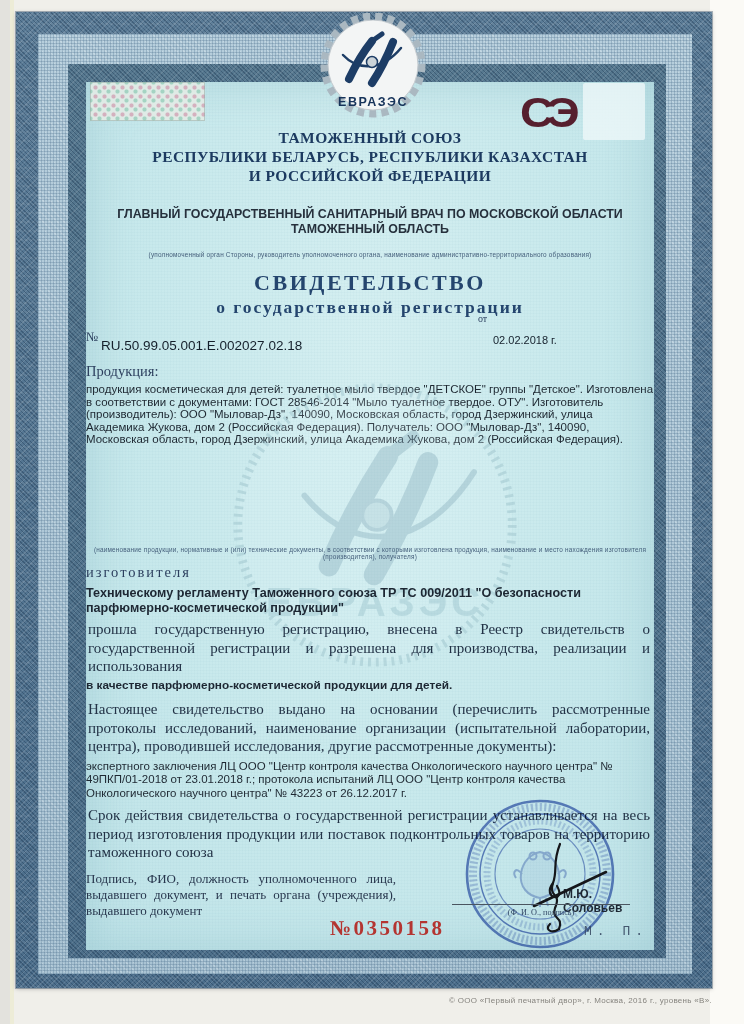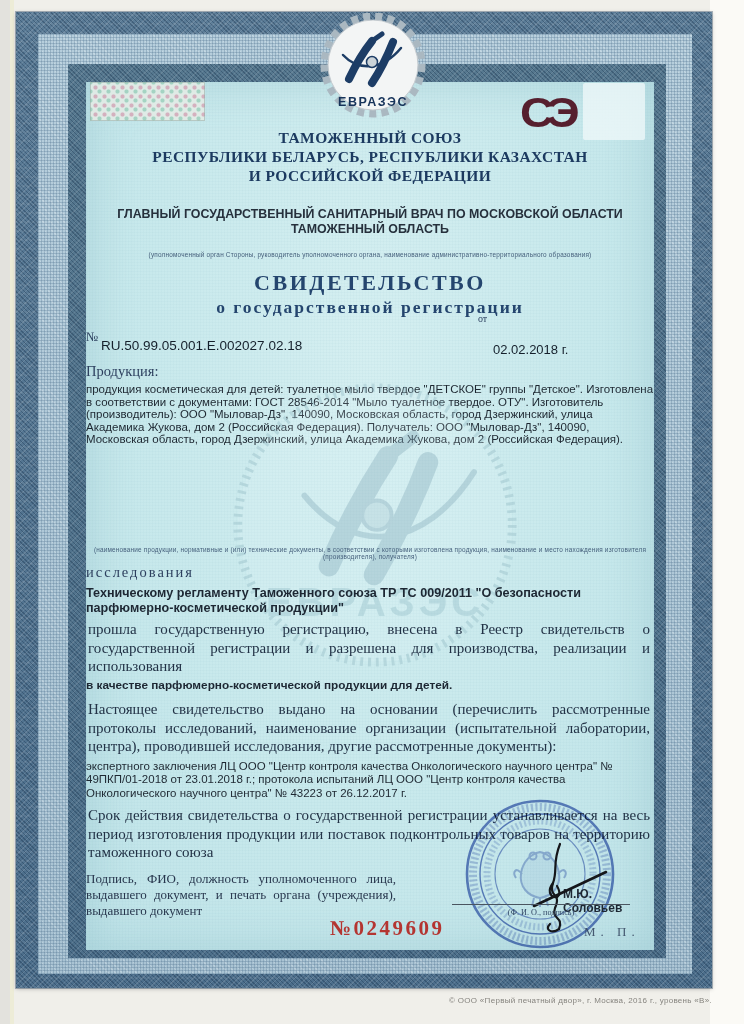--- a/index.html
+++ b/index.html
@@ -43,21 +43,21 @@
     font-size:22px;letter-spacing:2.5px;color:#24456e;}
   .title-sub{width:100%;text-align:center;font-family:"Liberation Serif",serif;font-weight:bold;
     font-size:17.5px;letter-spacing:2px;color:#24456e;}
   .body-serif{font-family:"Liberation Serif",serif;font-size:15px;line-height:18.6px;color:#223246;
     text-align:justify;}
   .body-sans{font-size:11.5px;line-height:12.6px;color:#1d2731;}
   .lbl-serif{font-family:"Liberation Serif",serif;font-size:14.5px;color:#2c3f5e;}
   .red-num{font-family:"Liberation Serif",serif;font-weight:bold;font-size:21px;color:#b43531;letter-spacing:2.5px;}
   .footer{font-size:8px;color:#86847f;letter-spacing:.3px;}
   .sig-line{border-top:1px solid #4a5560;}
-  .mp{font-family:Liberation Serif, serif;font-size:13px;letter-spacing:5px;color:#31415c;opacity:.85;}
+  .mp{font-family:Liberation Mono, monospace;font-size:13px;letter-spacing:5px;color:#31415c;opacity:.85;}
   
   .holo{background-color:#e3ece6;
     background-image:
       radial-gradient(circle, rgba(205,120,150,.55) 1.5px, transparent 2.6px),
       radial-gradient(circle, rgba(110,190,160,.55) 1.5px, transparent 2.6px);
     background-size:9px 9px,9px 9px;background-position:0 0,4px 4px;
     border:1px solid rgba(145,165,158,.55);opacity:.9;}
   .se-logo{font-family:"Liberation Sans",sans-serif;font-weight:900;font-size:47px;
     color:#561f2e;letter-spacing:-7px;transform:scaleY(.92);}
   .patch{background:rgba(238,247,249,.8);border-radius:2px;}
@@ -84,40 +84,40 @@
     <div class="abs hdr-auth" style="top:140px;">ТАМОЖЕННЫЙ ОБЛАСТЬ</div>
 
     <div class="abs caption" style="top:169px;">(уполномоченный орган Стороны, руководитель уполномоченного органа, наименование административно-территориального образования)</div>
 
     <div class="abs title-main" style="top:188px;">СВИДЕТЕЛЬСТВО</div>
     <div class="abs title-sub" style="top:215px;">о государственной регистрации</div>
 
     <div class="abs serif" style="left:0px;top:247px;font-size:13px;color:#2c3f5e;">№</div>
     <div class="abs" style="left:15px;top:256px;font-size:13.5px;color:#15202c;">RU.50.99.05.001.Е.002027.02.18</div>
     <div class="abs serif" style="left:392px;top:231px;font-size:10px;color:#2c3f5e;">от</div>
-    <div class="abs" style="left:407px;top:260px;font-size:13px;color:#15202c;">02.02.2018 г.</div>
+    <div class="abs" style="left:407px;top:252px;font-size:11px;color:#15202c;">02.02.2018 г.</div>
 
     <div class="abs lbl-serif" style="left:0px;top:281px;">Продукция:</div>
     <div class="abs body-sans" style="left:0px;top:301px;width:100%;">продукция косметическая для детей: туалетное мыло твердое "ДЕТСКОЕ" группы "Детское". Изготовлена в соответствии с документами: ГОСТ 28546-2014 "Мыло туалетное твердое. ОТУ". Изготовитель (производитель): ООО "Мыловар-Дз", 140090, Московская область, город Дзержинский, улица Академика Жукова, дом 2 (Российская Федерация).  Получатель: ООО "Мыловар-Дз", 140090, Московская область, город Дзержинский, улица Академика Жукова, дом 2 (Российская Федерация).</div>
 
     <svg class="abs" style="left:142px;top:296px;opacity:.40;" width="294" height="294" viewBox="0 0 300 300">
       <circle cx="150" cy="150" r="140" fill="rgba(232,246,248,.35)" stroke="#96bcc6" stroke-width="9" stroke-dasharray="3 5"></circle>
       <g stroke="#8fb2c0" fill="none" stroke-linecap="round">
         <path d="M103 192 C123 146 143 111 163 80" stroke-width="21"></path>
         <path d="M163 80 L189 60" stroke-width="13"></path>
         <path d="M149 201 C169 166 189 126 204 86" stroke-width="21"></path>
         <path d="M78 120 C128 182 200 176 251 96" stroke-width="6"></path>
       </g>
       <circle cx="152" cy="140" r="15" fill="#b9d2da" stroke="#8fb0bf" stroke-width="4"></circle>
       <text x="150" y="243" text-anchor="middle" font-family="Liberation Sans, sans-serif" font-weight="bold" font-size="41" letter-spacing="4" fill="#9cc2cc">ЕВРАЗЭС</text>
     </svg>
 
     <div class="abs caption" style="top:464px;">(наименование продукции, нормативные и (или) технические документы, в соответствии с которыми изготовлена продукция, наименование и место нахождения изготовителя (производителя), получателя)</div>
 
-    <div class="abs lbl-serif" style="left:0px;top:482px;letter-spacing:2px;">исследования</div>
+    <div class="abs lbl-serif" style="left:0px;top:482px;letter-spacing:2px;">изготовителя</div>
     <div class="abs" style="left:0px;top:504px;width:100%;font-size:12.6px;line-height:14.6px;font-weight:600;color:#1d2733;">Техническому регламенту Таможенного союза ТР ТС 009/2011 "О безопасности парфюмерно-косметической продукции"</div>
 
     <div class="abs body-serif" style="left:2px;top:538px;width:562px;">прошла  государственную  регистрацию,  внесена  в  Реестр  свидетельств  о государственной  регистрации  и  разрешена  для  производства,  реализации  и использования</div>
 
     <div class="abs" style="left:0px;top:596px;font-size:11.8px;font-weight:bold;color:#1d2733;">в качестве парфюмерно-косметической продукции для детей.</div>
 
     <div class="abs body-serif" style="left:2px;top:618px;width:562px;">Настоящее  свидетельство  выдано  на  основании  (перечислить  рассмотренные протоколы исследований, наименование организации (испытательной лаборатории, центра), проводившей исследования, другие рассмотренные документы):</div>
     <div class="abs body-sans" style="left:0px;top:678px;width:540px;line-height:13.4px;">экспертного заключения ЛЦ ООО "Центр контроля качества Онкологического научного центра" № 49ПКП/01-2018 от 23.01.2018 г.; протокола испытаний ЛЦ ООО "Центр контроля качества Онкологического научного центра" № 43223 от 26.12.2017 г.</div>
 
     <div class="abs body-serif" style="left:2px;top:724px;width:562px;">Срок действия свидетельства о государственной регистрации устанавливается на весь период  изготовления  продукции  или  поставок  подконтрольных  товаров  на территорию таможенного союза</div>
@@ -150,21 +150,21 @@
         <path d="M35 93 C28 98 20 94 26 88"></path>
         <path d="M10 70 L82 36" stroke-width="2.6"></path>
       </g>
     </svg>
 
     <div class="abs sig-line" style="left:366px;top:822px;width:178px;height:1px;"></div>
     <div class="abs serif" style="left:366px;top:826px;width:178px;text-align:center;font-size:8.2px;color:#2f4463;">(Ф. И. О., подпись)</div>
 
     <div class="abs mp" style="left:498px;top:842px;">М.  П.</div>
 
-    <div class="abs red-num" style="left:244px;top:834px;">№0249609</div>
+    <div class="abs red-num" style="left:244px;top:834px;">№0350158</div>
 
    </div>
   </div>
  </div>
 </div>
 
 <svg class="abs" style="left:318px;top:13px;z-index:5;" width="110" height="110" viewBox="0 0 110 110">
   <circle cx="55" cy="52" r="48" fill="none" stroke="#aab8c1" stroke-width="9" stroke-dasharray="7 5"></circle>
   <circle cx="55" cy="52" r="45" fill="#f3f5f5" stroke="#c3cacf" stroke-width="1"></circle>
   <g stroke="#1d3d66" fill="none" stroke-linecap="round">

